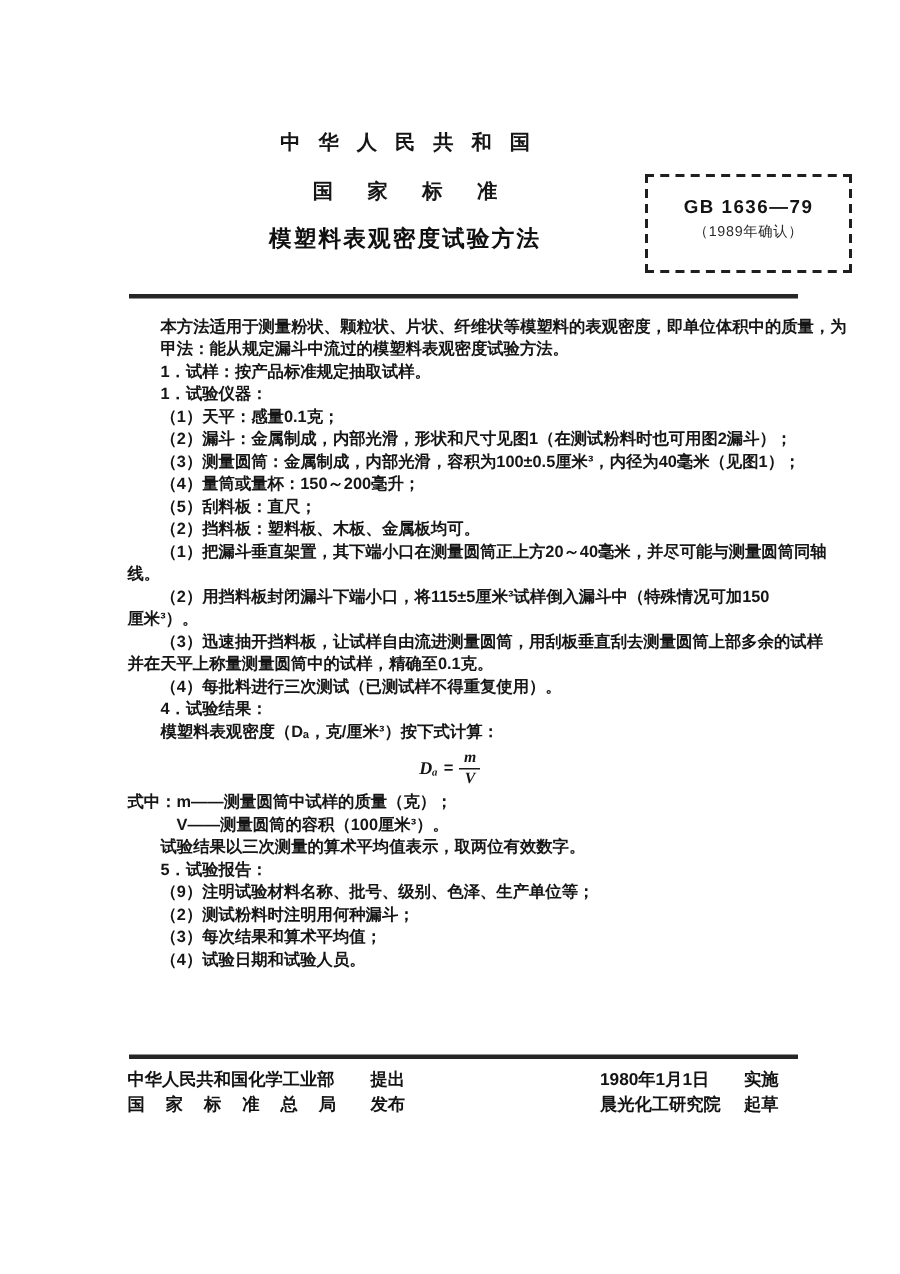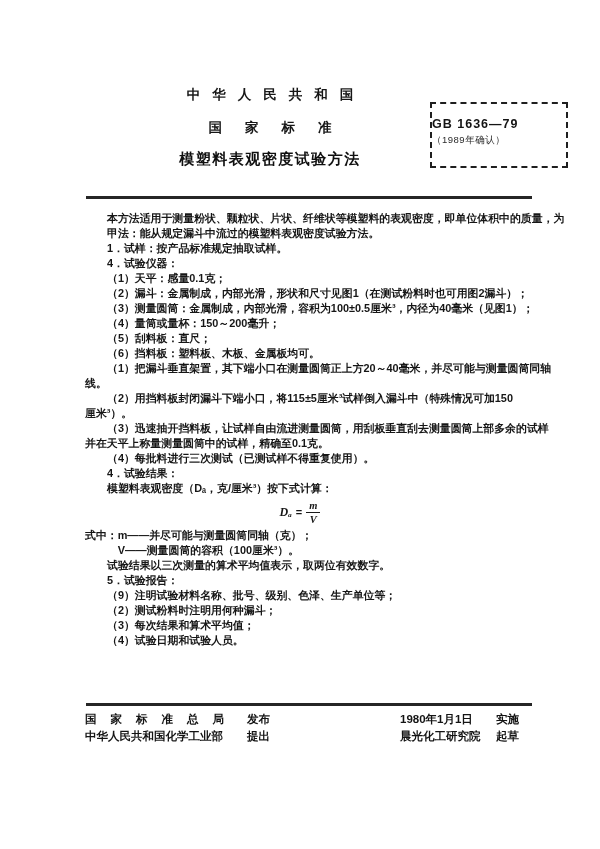--- a/index.html
+++ b/index.html
@@ -29,24 +29,24 @@
     color:#161616;
   }
   .doc-title{
     margin-top:13px;
     font-size:15px;font-weight:bold;
     letter-spacing:1.5px;
     color:#101010;
   }
   
   .gb-box{
-    position:absolute;left:430px;top:102px;
+    position:absolute;left:430px;top:116px;
     width:134px;height:62px;
     border:2px dashed #1f1f1f;
-    text-align:left;
+    text-align:center;
   }
   .gb-code{
     margin-top:13px;
     font-size:12.5px;font-weight:bold;letter-spacing:1px;
     color:#141414;
   }
   .gb-confirm{
     margin-top:3px;
     font-size:9.5px;letter-spacing:0.5px;
     color:#2a2a2a;
@@ -102,64 +102,64 @@
     <div class="gb-code">GB 1636—79</div>
     <div class="gb-confirm">（1989年确认）</div>
   </div>
 
   <div class="rule rule-top"></div>
 
   <div class="body-col">
       <div class="bline ind">本方法适用于测量粉状、颗粒状、片状、纤维状等模塑料的表观密度，即单位体积中的质量，为</div>
       <div class="bline ind">甲法：能从规定漏斗中流过的模塑料表观密度试验方法。</div>
       <div class="bline ind">1．试样：按产品标准规定抽取试样。</div>
-      <div class="bline ind">4．试验仪器：</div>
+      <div class="bline ind">1．试验仪器：</div>
       <div class="bline ind">（1）天平：感量0.1克；</div>
       <div class="bline ind">（2）漏斗：金属制成，内部光滑，形状和尺寸见图1（在测试粉料时也可用图2漏斗）；</div>
       <div class="bline ind">（3）测量圆筒：金属制成，内部光滑，容积为100±0.5厘米³，内径为40毫米（见图1）；</div>
       <div class="bline ind">（4）量筒或量杯：150～200毫升；</div>
       <div class="bline ind">（5）刮料板：直尺；</div>
-      <div class="bline ind">（6）挡料板：塑料板、木板、金属板均可。</div>
+      <div class="bline ind">（2）挡料板：塑料板、木板、金属板均可。</div>
       <div class="bline ind">（1）把漏斗垂直架置，其下端小口在测量圆筒正上方20～40毫米，并尽可能与测量圆筒同轴</div>
       <div class="bline">线。</div>
       <div class="bline ind">（2）用挡料板封闭漏斗下端小口，将115±5厘米³试样倒入漏斗中（特殊情况可加150</div>
       <div class="bline">厘米³）。</div>
       <div class="bline ind">（3）迅速抽开挡料板，让试样自由流进测量圆筒，用刮板垂直刮去测量圆筒上部多余的试样</div>
       <div class="bline">并在天平上称量测量圆筒中的试样，精确至0.1克。</div>
       <div class="bline ind">（4）每批料进行三次测试（已测试样不得重复使用）。</div>
       <div class="bline ind">4．试验结果：</div>
       <div class="bline ind">模塑料表观密度（Dₐ，克/厘米³）按下式计算：</div>
   <div class="formula-row">
     <span class="f-var f-lhs">Dₐ</span>
     <span class="f-eq">=</span>
     <span class="frac">
       <span class="num f-var">m</span>
       <span class="den f-var">V</span>
     </span>
   </div>
-<div class="bline">式中：m——并尽可能与测量圆筒同轴（克）；</div>
+<div class="bline">式中：m——测量圆筒中试样的质量（克）；</div>
       <div class="bline">　　　V——测量圆筒的容积（100厘米³）。</div>
       <div class="bline ind">试验结果以三次测量的算术平均值表示，取两位有效数字。</div>
       <div class="bline ind">5．试验报告：</div>
       <div class="bline ind">（9）注明试验材料名称、批号、级别、色泽、生产单位等；</div>
       <div class="bline ind">（2）测试粉料时注明用何种漏斗；</div>
       <div class="bline ind">（3）每次结果和算术平均值；</div>
       <div class="bline ind">（4）试验日期和试验人员。</div>
     </div>
 
   <div class="rule rule-bottom"></div>
 
   <div class="footer-left">
     <div class="f-row">
+      <span class="org">中华人民共和国化学工业部</span>
+      <span class="act">提出</span>
+    </div>
+    <div class="f-row">
       <span class="org spread">国家标准总局</span>
       <span class="act">发布</span>
-    </div>
-    <div class="f-row">
-      <span class="org">中华人民共和国化学工业部</span>
-      <span class="act">提出</span>
     </div>
   </div>
 
   <div class="footer-right">
     <div class="f-row">
       <span class="org">1980年1月1日</span>
       <span class="act">实施</span>
     </div>
     <div class="f-row">
       <span class="org">晨光化工研究院</span>

